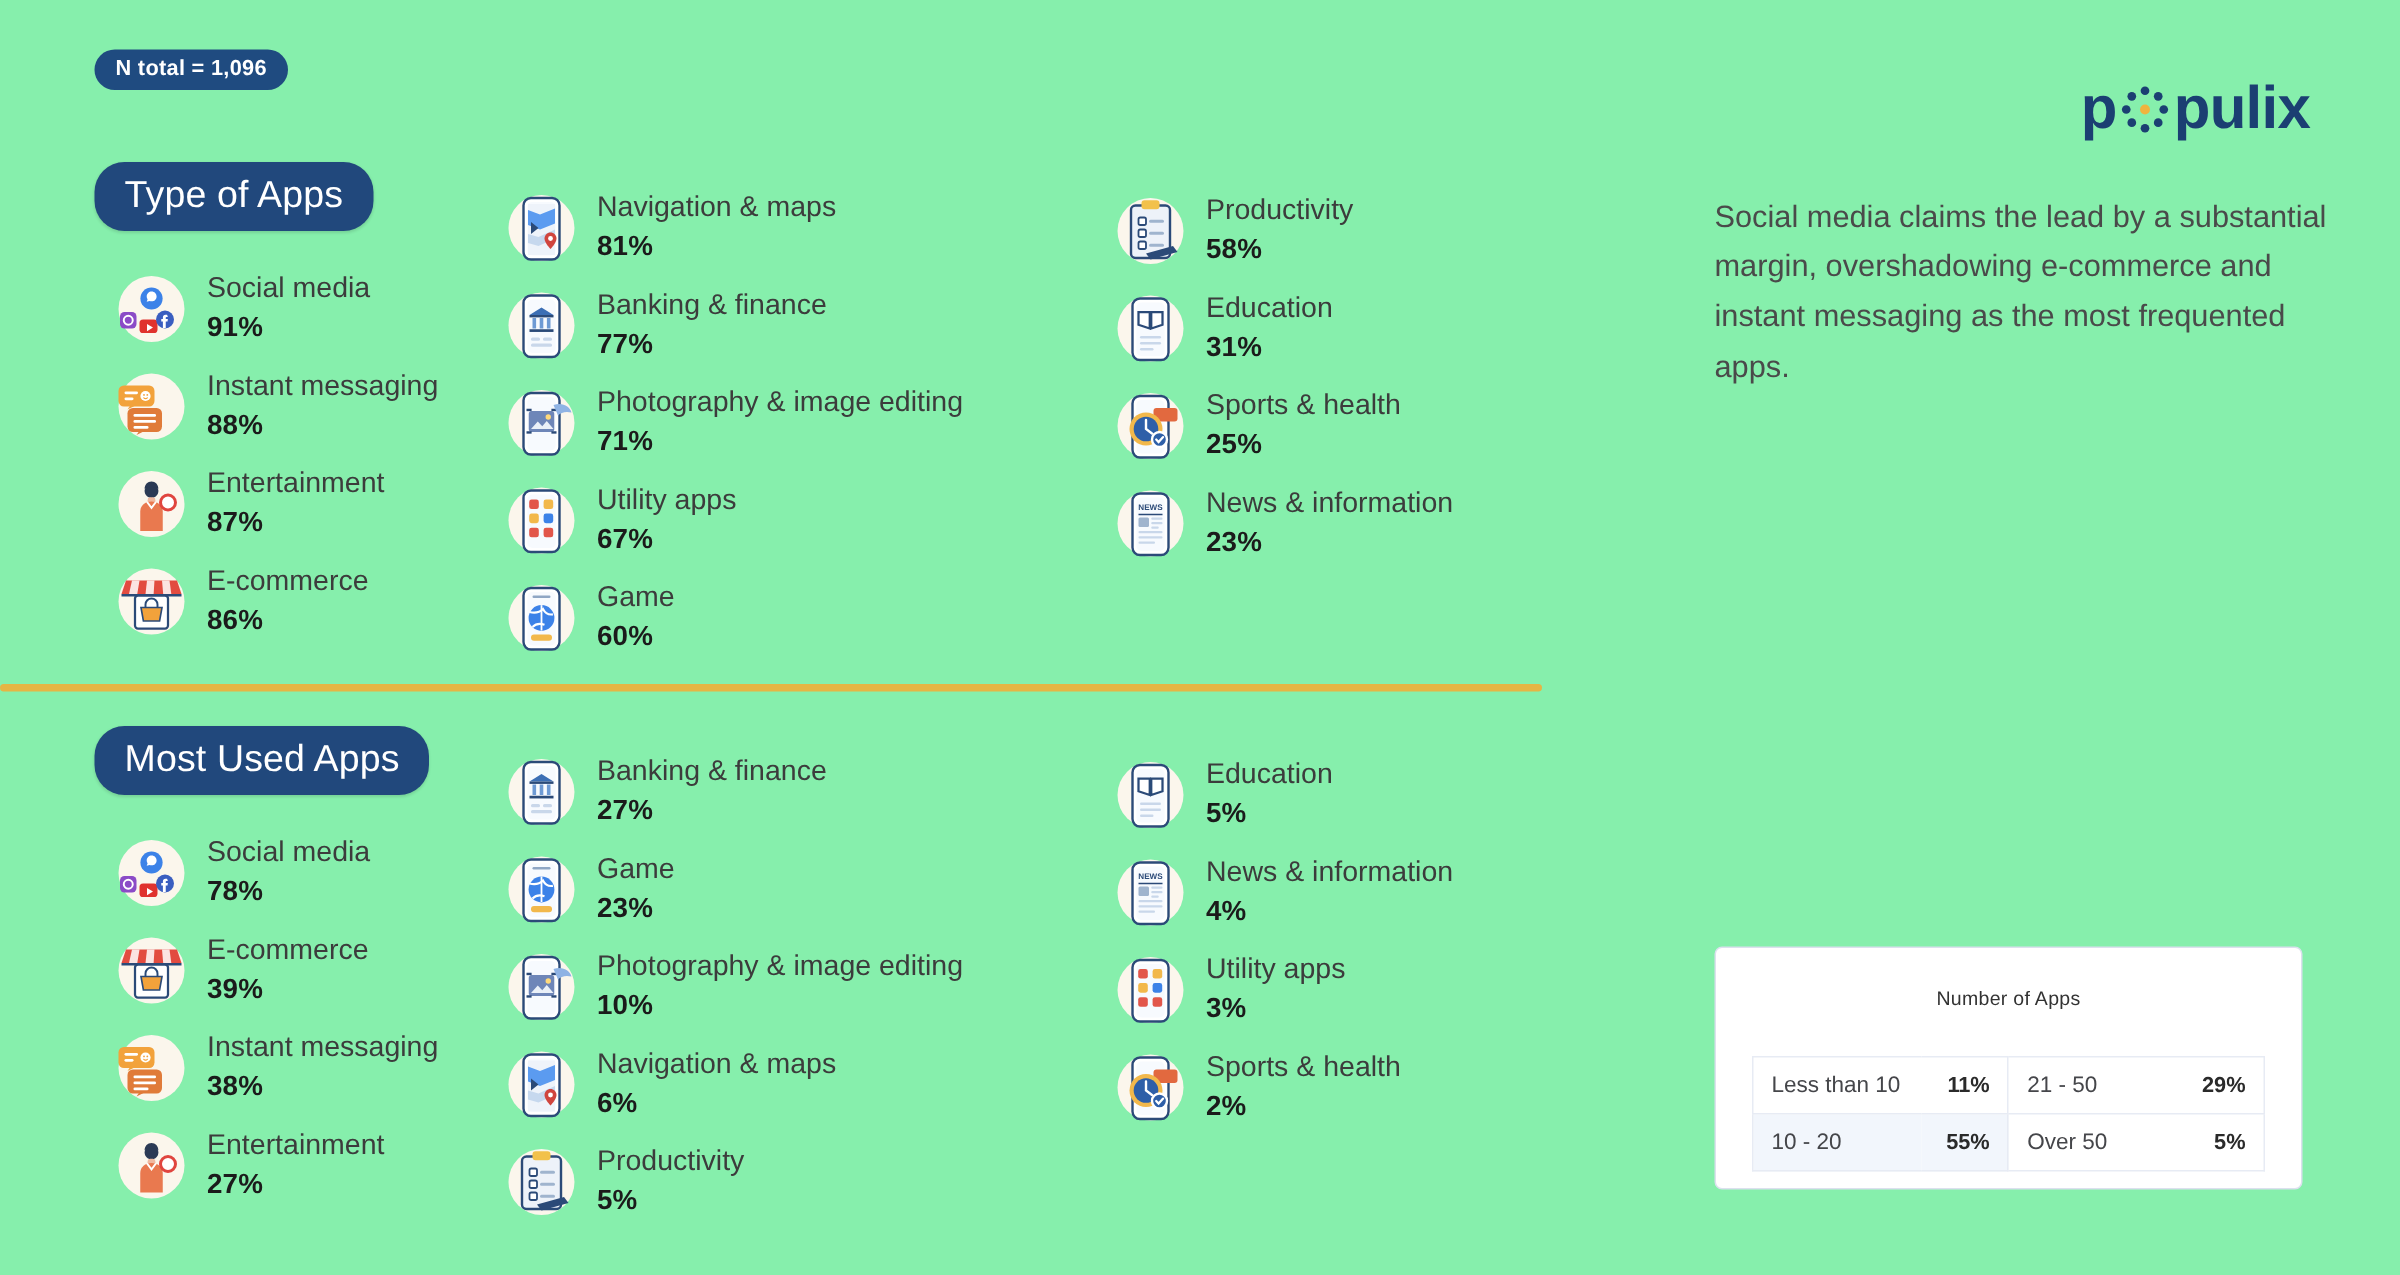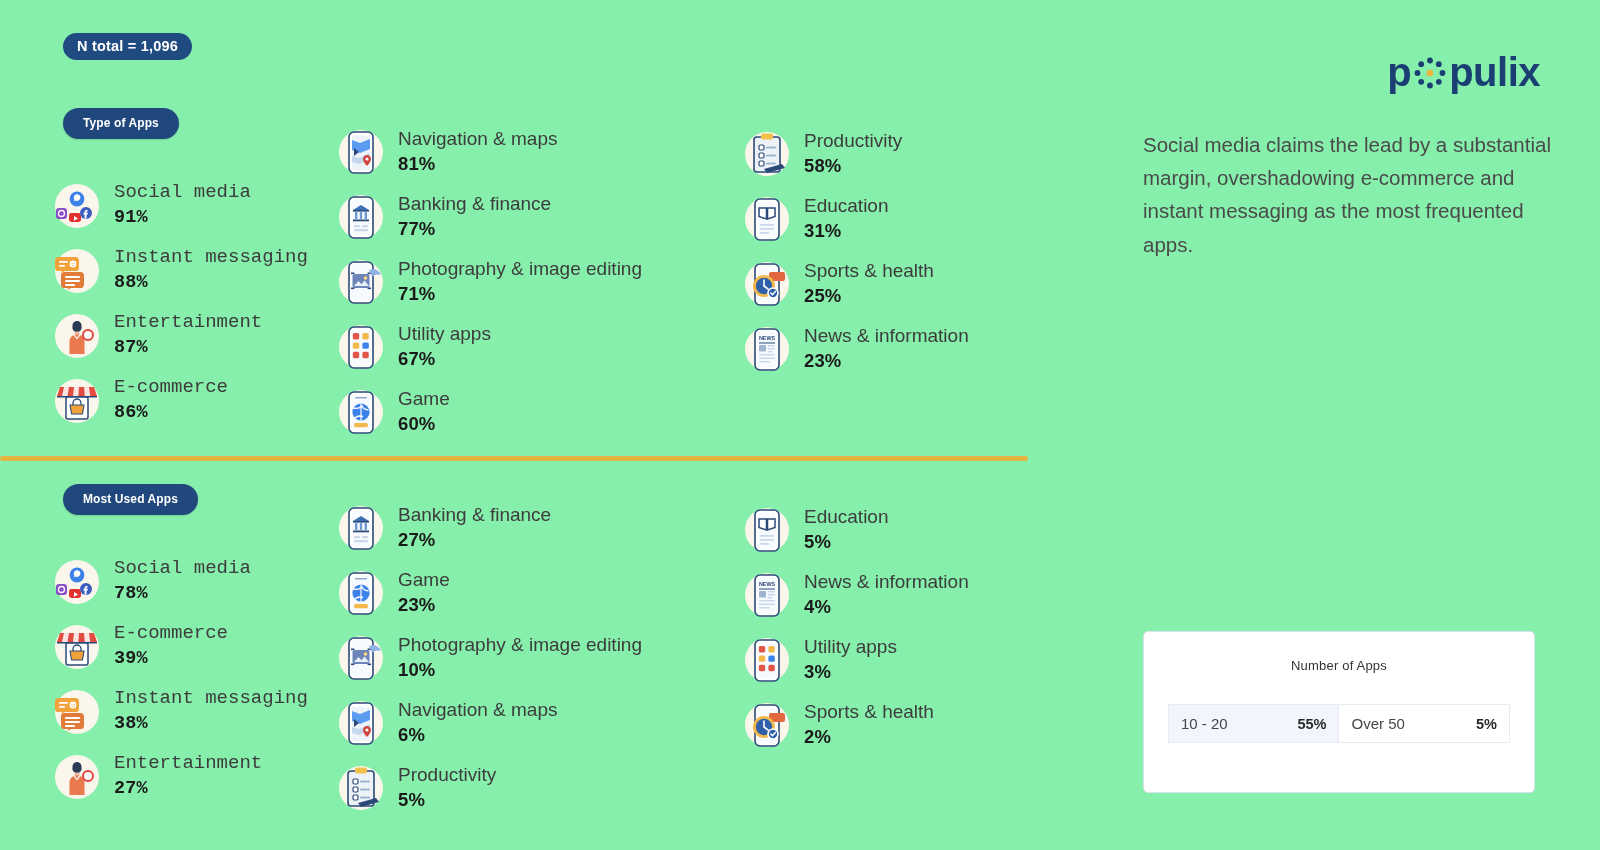--- a/index.html
+++ b/index.html
@@ -21,37 +21,37 @@
     white-space: nowrap;
   }
   .ntotal-pill .num { font-weight: 800; }
 
   
   .sect-badge {
     display: inline-block;
     background: #21487C; color: #fff;
     border-radius: 20px;
     padding: 8px 20px 9px 20px;
-    font-size: 12px; font-weight: 700; letter-spacing: .1px;
+    font-size: 25px; font-weight: 400; letter-spacing: .1px;
     box-shadow: 0 1px 2px rgba(0,0,0,.12);
     white-space: nowrap;
   }
 
   
   .section { position: absolute; left: 0; width: 1090px; }
   #section-type { top: 108px; }
   #section-most { top: 484px; }
 
   .badge-wrap { position:absolute; left: 63px; top: 0; }
 
   .cols { position: absolute; left: 0; top: 0; width: 1090px; }
   .col { position: absolute; }
 
   
-  .col-1 { left: 52px;  width: 300px; font-family: Liberation Mono, monospace; }
+  .col-1 { left: 76px;  width: 300px; }
   .col-2 { left: 336px; width: 390px; }
   .col-3 { left: 742px; width: 300px; }
 
   .item { position: relative; display: flex; align-items: flex-start; gap: 12px; }
   .item .txt { padding-top: 2px; }
   .item .label {
     font-size: 19px; color: #3c3c3c; line-height: 1.12;
     white-space: nowrap; font-weight: 400;
   }
   .item .value {
@@ -615,20 +615,26 @@
     </div>
 
     <div class="narrative" id="narrative">
         <p>Social media claims the lead by a substantial margin, overshadowing e-commerce and instant messaging as the most frequented apps.</p>
       </div>
 
     <div class="apps-card">
       <div class="card-title">Number of Apps</div>
       <table class="apps-table">
         <tbody id="apps-tbody">
+            <tr class="r1">
+              <td class="c1">Less than 10</td>
+              <td class="c2 pct">11%</td>
+              <td class="c3">21 - 50</td>
+              <td class="c4 pct">29%</td>
+            </tr>
             <tr class="r2">
               <td class="c1">10 - 20</td>
               <td class="c2 pct">55%</td>
               <td class="c3">Over 50</td>
               <td class="c4 pct">5%</td>
             </tr>
           </tbody>
       </table>
     </div>
 

